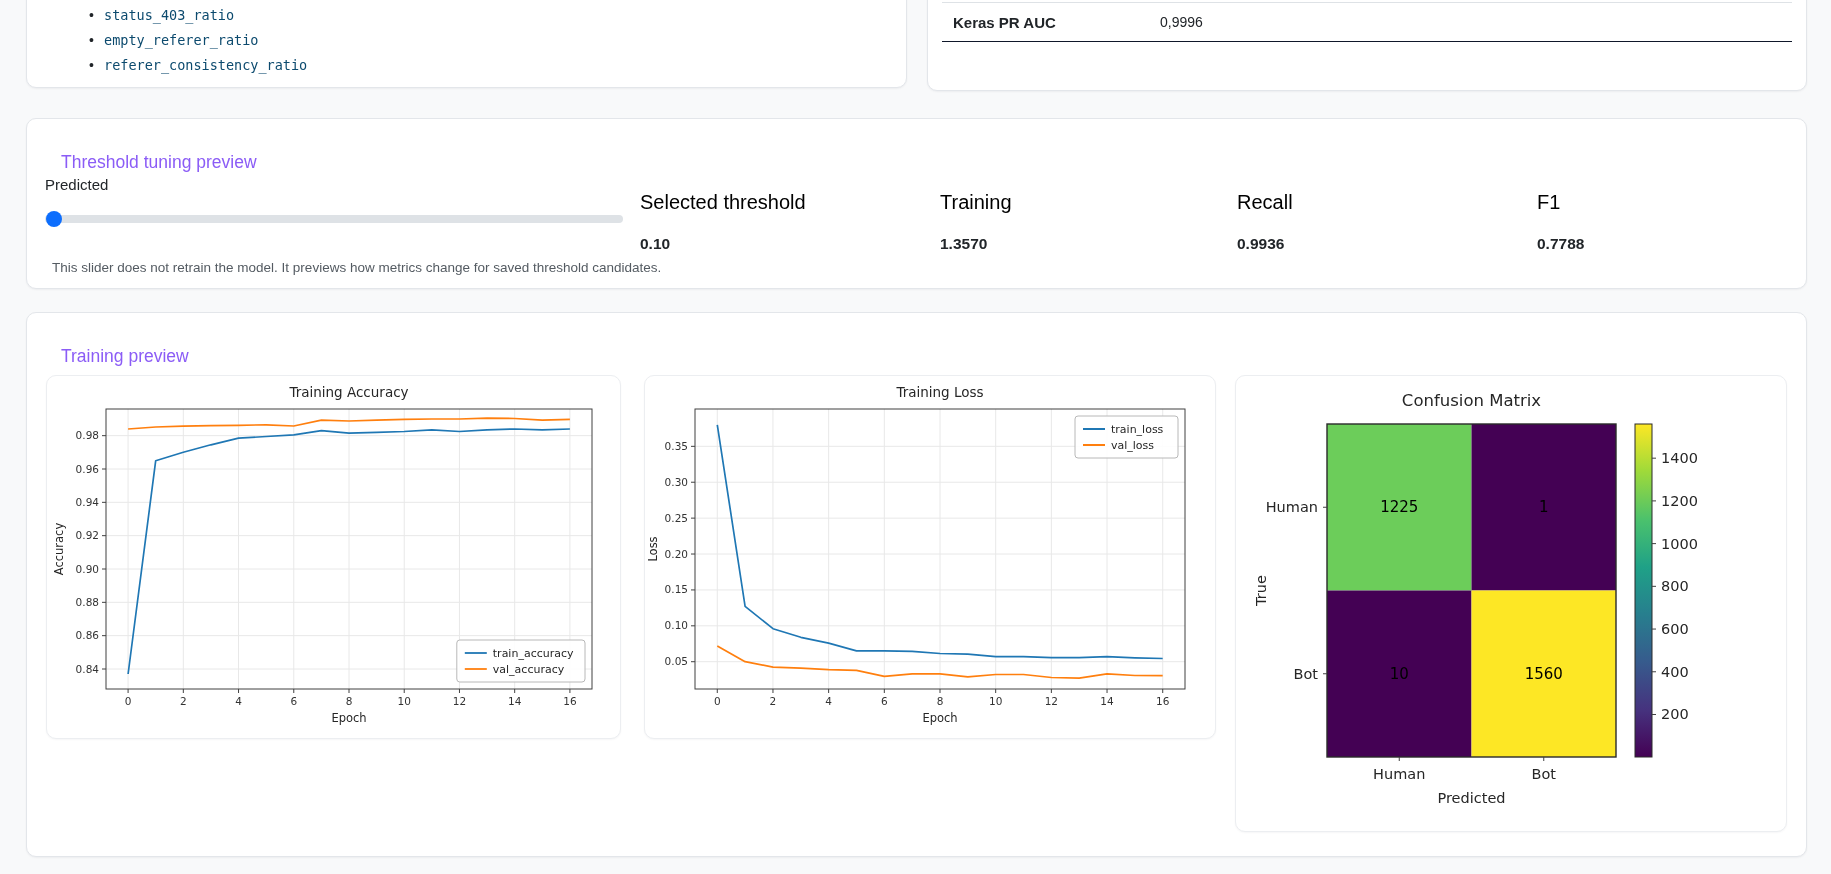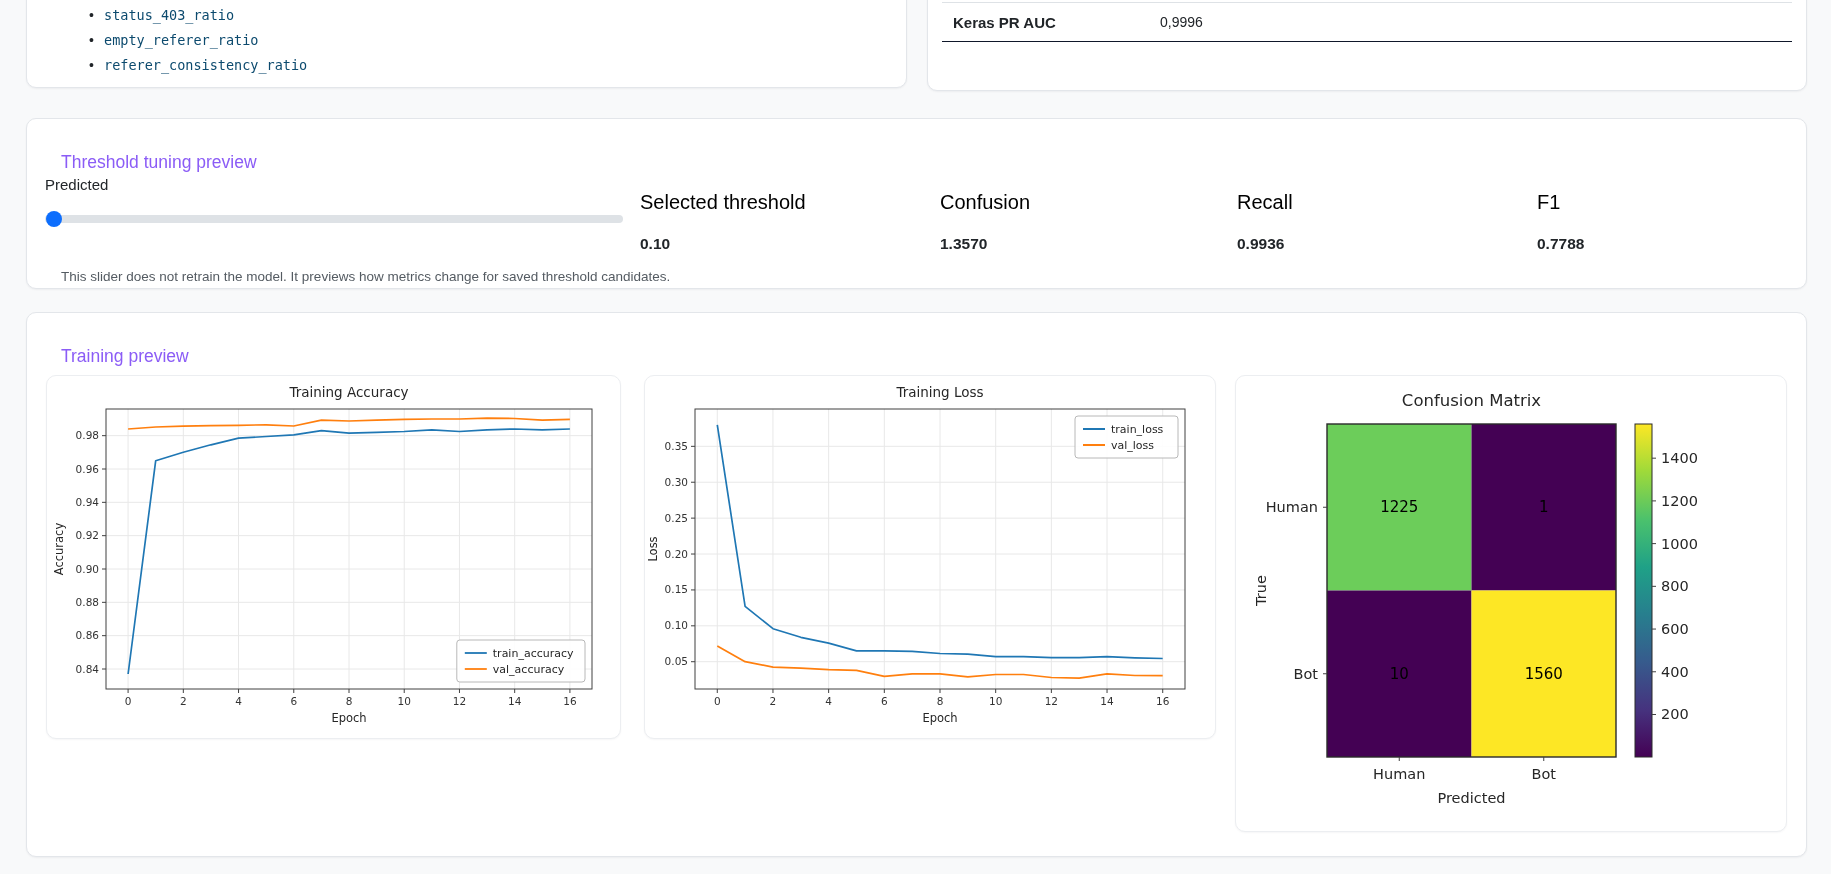--- a/index.html
+++ b/index.html
@@ -37,21 +37,21 @@
   .card-threshold{left:26px;top:118px;width:1779px;height:169px;}
   .card-title{margin:16px;position:absolute;left:18px;top:17px;font-size:17.5px;font-weight:400;color:#8b5cf6;}
   .t-label{position:absolute;left:18px;top:57px;font-size:15px;}
   .slider{position:absolute;left:18px;top:92px;width:578px;height:16px;cursor:pointer;}
   .slider-track{position:absolute;left:0;right:0;top:4px;height:8px;background:#dee2e6;border-radius:4px;}
   .slider-thumb{position:absolute;top:0;width:16px;height:16px;border-radius:50%;background:#0d6efd;}
   .metric-col{position:absolute;top:72px;}
   .metric-col .lab{font-size:20px;color:#000000;margin-bottom:21px;}
   .metric-col .val{font-size:15.5px;font-weight:bold;}
   .mc0{left:613px;} .mc1{left:913px;} .mc2{left:1210px;} .mc3{left:1510px;}
-  .note{position:absolute;left:18px;top:134px;margin:16px;font-size:13.5px;color:#545b62;}
+  .note{position:absolute;left:18px;top:134px;margin:7px;font-size:13.5px;color:#545b62;}
   
   .card-training{left:26px;top:312px;width:1779px;height:543px;}
   .panel{
     position:absolute;background:#fff;border:1px solid #eceef1;border-radius:10px;
     box-shadow:0 1px 2px rgba(16,24,40,.04);overflow:hidden;
   }
   .panel-1{left:19px;top:62px;width:573px;height:362px;}
   .panel-2{left:617px;top:62px;width:570px;height:362px;}
   .panel-3{left:1208px;top:62px;width:550px;height:455px;}
   .panel svg{display:block;font-family:"DejaVu Sans",sans-serif;}
@@ -81,21 +81,21 @@
     <div class="t-label">Predicted</div>
     <div class="slider">
       <div class="slider-track"></div>
       <div class="slider-thumb" id="slider-thumb" style="left: calc(1.5% - 8px);"></div>
     </div>
     <div class="metric-col mc0">
       <div class="lab">Selected threshold</div>
       <div class="val">0.10</div>
     </div>
     <div class="metric-col mc1">
-      <div class="lab">Confusion</div>
+      <div class="lab">Training</div>
       <div class="val">1.3570</div>
     </div>
     <div class="metric-col mc2">
       <div class="lab">Recall</div>
       <div class="val">0.9936</div>
     </div>
     <div class="metric-col mc3">
       <div class="lab">F1</div>
       <div class="val">0.7788</div>
     </div>

